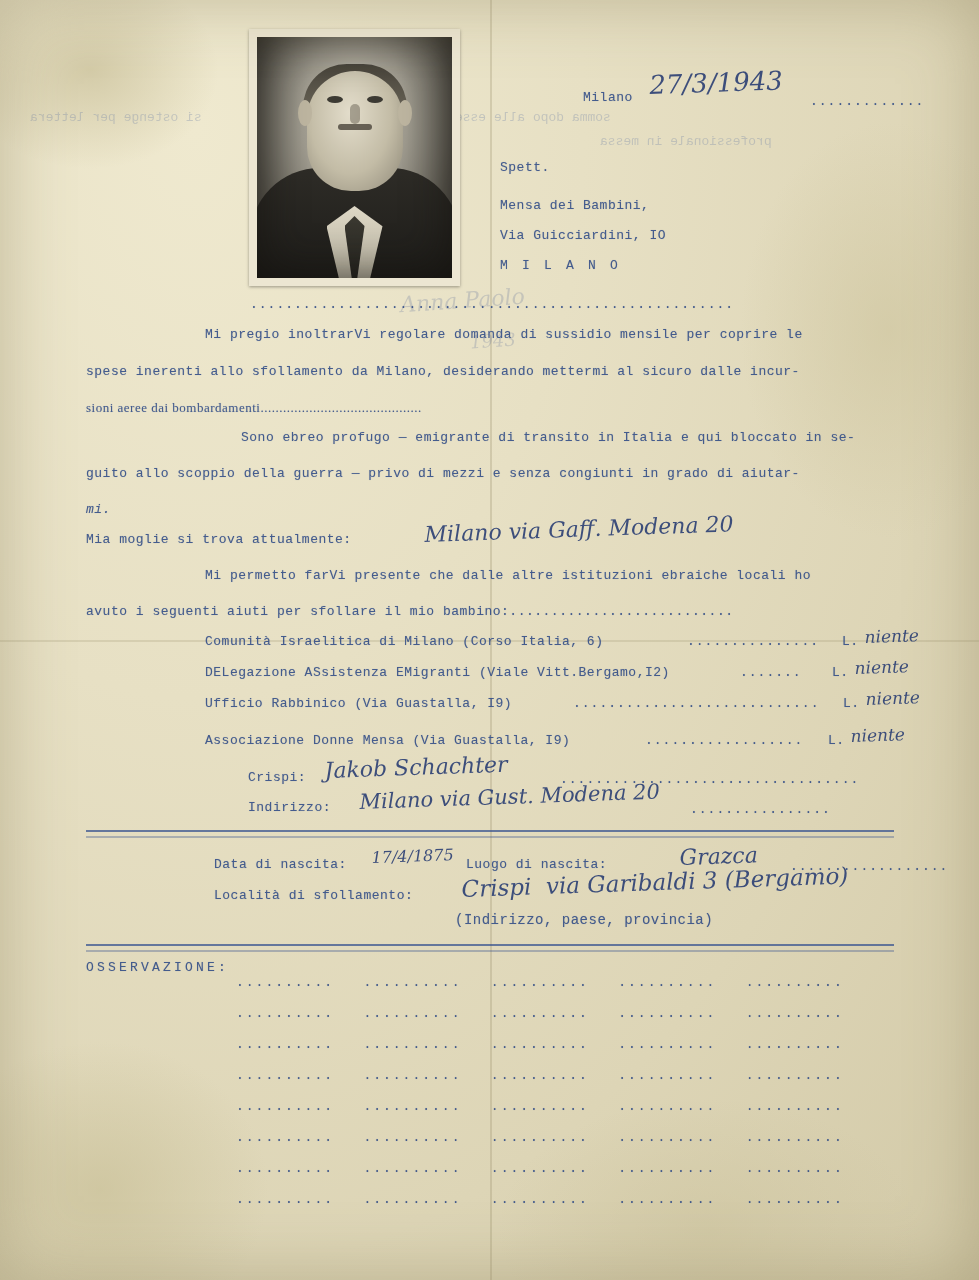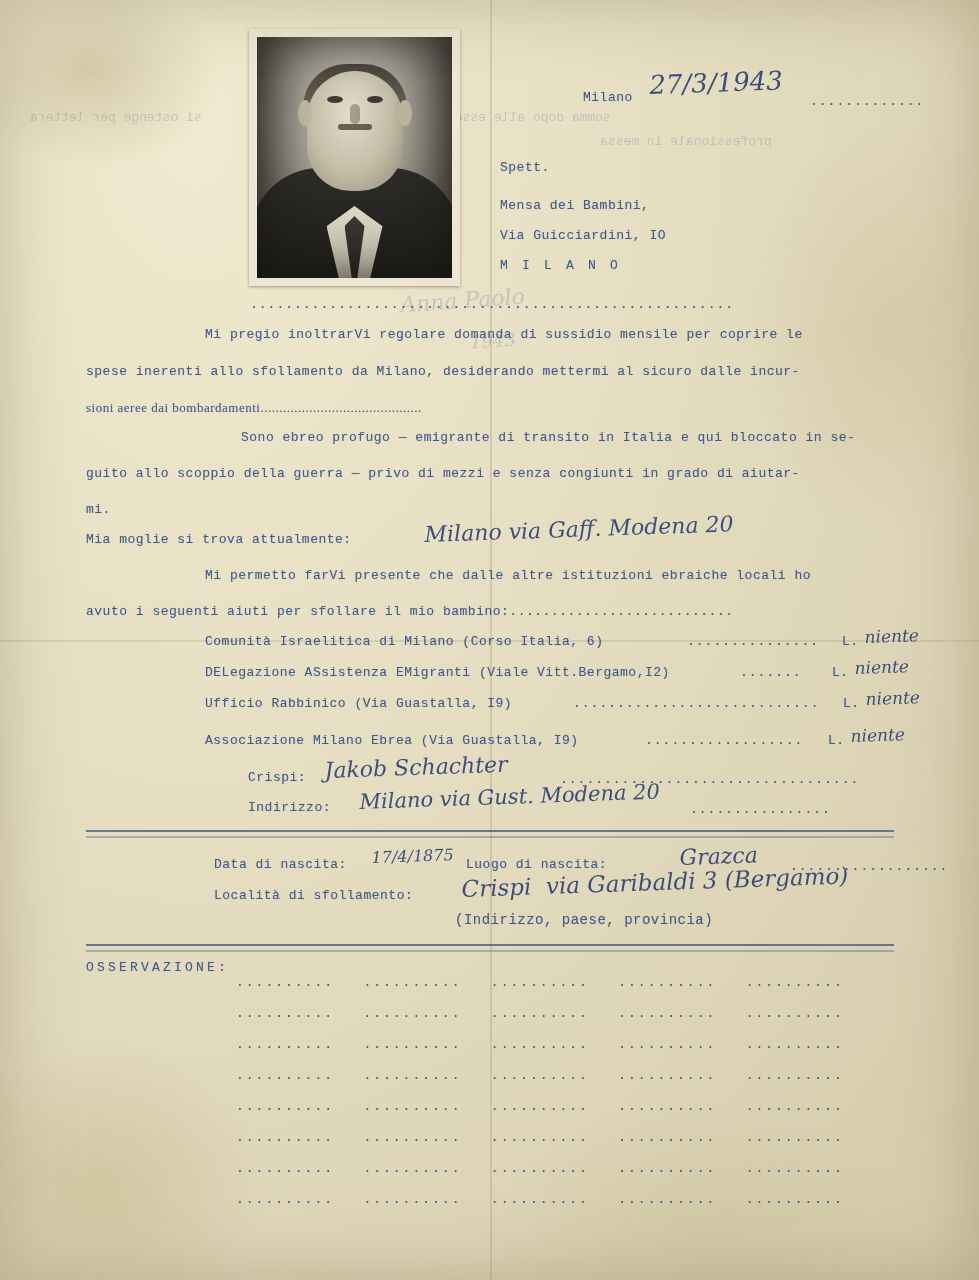--- a/index.html
+++ b/index.html
@@ -164,21 +164,21 @@
   <div class="tw sp" style="left:500px;top:258px;">M I L A N O</div>
 
   <div class="tw dots" style="left:250px;top:297px;">.......................................................</div>
 
   <div class="tw" style="left:205px;top:327px;">Mi pregio inoltrarVi regolare domanda di sussidio mensile per coprire le</div>
   <div class="tw" style="left:86px;top:364px;">spese inerenti allo sfollamento da Milano, desiderando mettermi al sicuro dalle incur-</div>
   <div class="tw" style="left:86px;top:400px;font-family:Liberation Serif, serif;">sioni aeree dai bombardamenti...........................................</div>
 
   <div class="tw" style="left:205px;top:430px;margin-left:36px;">Sono ebreo profugo — emigrante di transito in Italia e qui bloccato in se-</div>
   <div class="tw" style="left:86px;top:466px;">guito allo scoppio della guerra — privo di mezzi e senza congiunti in grado di aiutar-</div>
-  <div class="tw" style="left:86px;top:502px;">mi.</div>
+  <div class="tw" style="left:86px;top:502px;font-style:italic;">mi.</div>
 
   <div class="tw" style="left:86px;top:532px;">Mia moglie si trova attualmente:</div>
   <div class="hw" style="left:425px;top:522px;font-size:22px;">Milano via Gaff. Modena 20</div>
 
   <div class="tw" style="left:205px;top:568px;">Mi permetto farVi presente che dalle altre istituzioni ebraiche locali ho</div>
   <div class="tw" style="left:86px;top:604px;">avuto i seguenti aiuti per sfollare il mio bambino:...........................</div>
 
   <div class="tw" style="left:205px;top:634px;">Comunità Israelitica di Milano (Corso Italia, 6)</div>
   <div class="tw dots" style="left:687px;top:634px;">...............</div>
   <div class="tw" style="left:842px;top:634px;">L.</div>
@@ -187,21 +187,21 @@
   <div class="tw" style="left:205px;top:665px;">DELegazione ASsistenza EMigranti (Viale Vitt.Bergamo,I2)</div>
   <div class="tw dots" style="left:740px;top:665px;">.......</div>
   <div class="tw" style="left:832px;top:665px;">L.</div>
   <div class="hw sm" style="left:855px;top:658px;">niente</div>
 
   <div class="tw" style="left:205px;top:696px;">Ufficio Rabbinico (Via Guastalla, I9)</div>
   <div class="tw dots" style="left:573px;top:696px;">............................</div>
   <div class="tw" style="left:843px;top:696px;">L.</div>
   <div class="hw sm" style="left:866px;top:689px;">niente</div>
 
-  <div class="tw" style="left:205px;top:733px;">Associazione Milano Ebrea (Via Guastalla, I9)</div>
+  <div class="tw" style="left:205px;top:733px;">Associazione Donne Mensa (Via Guastalla, I9)</div>
   <div class="tw dots" style="left:645px;top:733px;">..................</div>
   <div class="tw" style="left:828px;top:733px;">L.</div>
   <div class="hw sm" style="left:851px;top:726px;">niente</div>
 
   <div class="tw" style="left:248px;top:770px;">Crispi:</div>
   <div class="hw" style="left:325px;top:758px;font-size:22px;">Jakob Schachter</div>
   <div class="tw dots" style="left:560px;top:772px;">..................................</div>
 
   <div class="tw" style="left:248px;top:800px;">Indirizzo:</div>
   <div class="hw" style="left:360px;top:790px;font-size:21px;">Milano via Gust. Modena 20</div>

